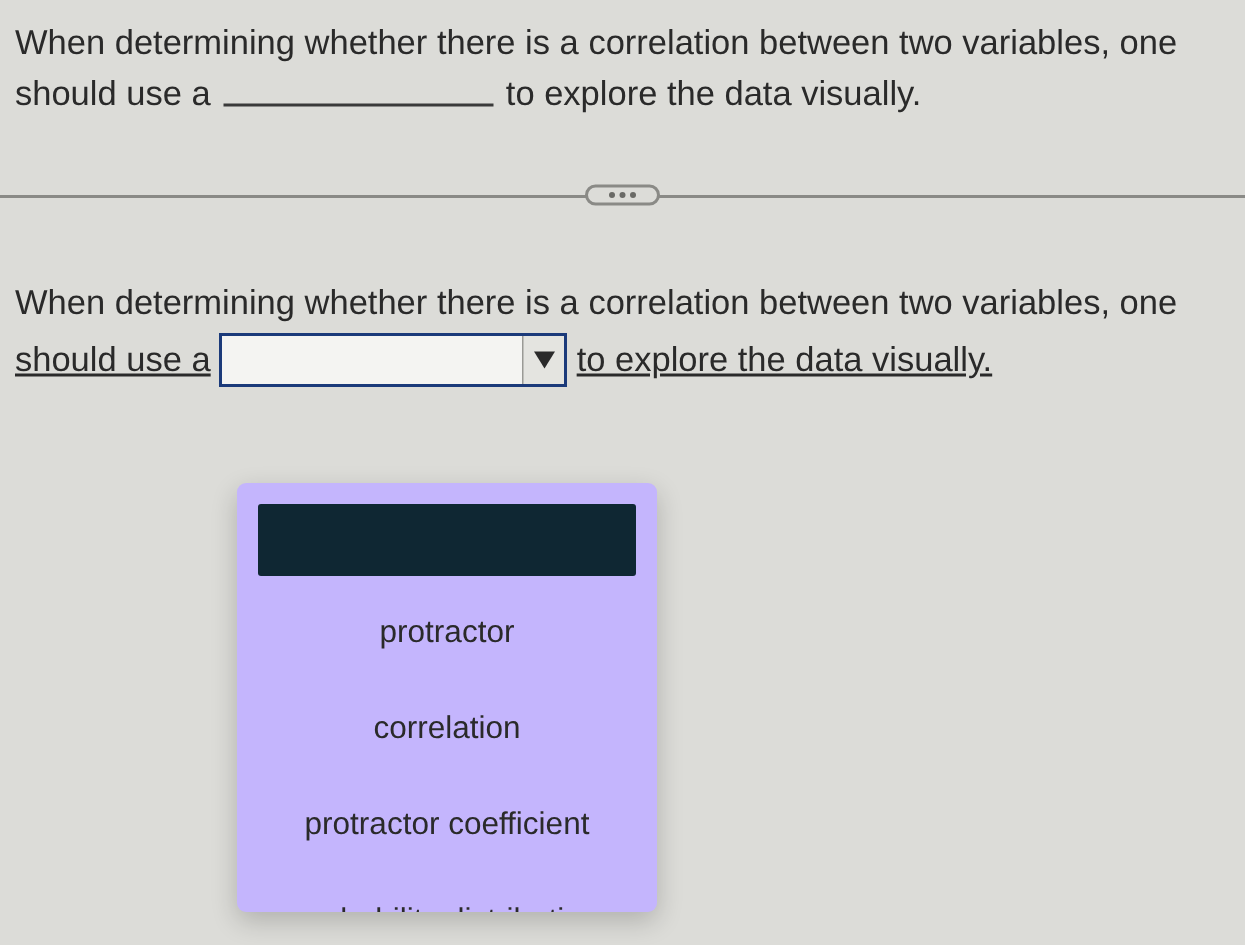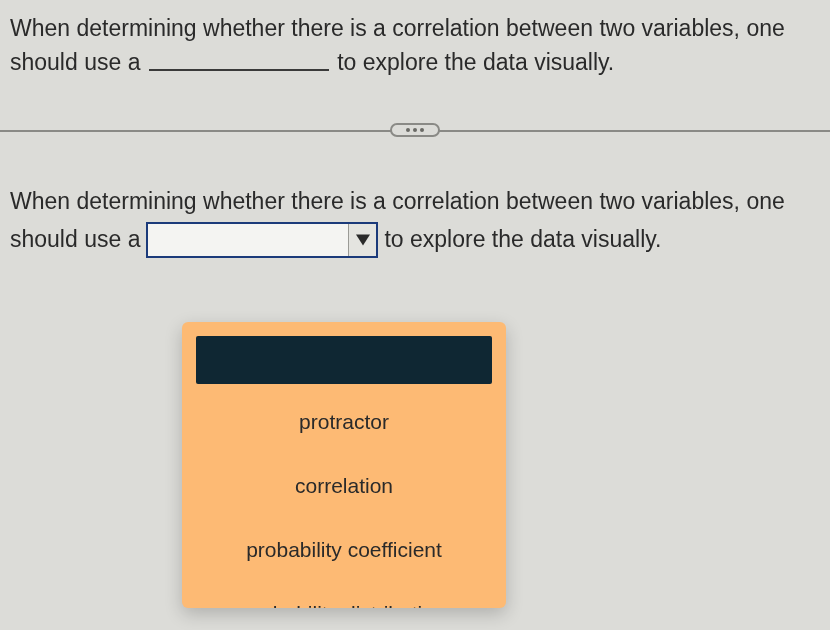--- a/index.html
+++ b/index.html
@@ -65,20 +65,21 @@
       font-size: 23px;
       color: #2a2a2a;
       line-height: 1.55;
     }
     .line2 {
       display: flex;
       align-items: flex-end;
       flex-wrap: wrap;
       gap: 6px;
       margin-top: 2px;
+      text-decoration: underline;
     }
     .select-box {
       display: inline-flex;
       align-items: stretch;
       border: 2px solid #1b3a7a;
       background: #f4f4f2;
       height: 36px;
       vertical-align: middle;
     }
     .select-input {
@@ -95,26 +96,25 @@
     }
     .select-trigger svg {
       width: 14px;
       height: 12px;
       fill: #2a2a2a;
     }
     .dropdown {
       position: absolute;
       left: 158px;
       top: 322px;
-      width: 324px;
-      background: #fdba74;
+      width: 280px;
+      background: #c4b5fd;
       border-radius: 6px;
       box-shadow: 0 6px 18px rgba(0,0,0,0.2);
       padding: 14px 14px 0 14px;
-      margin-left: 24px;
     }
     .dropdown-item {
       font-size: 21px;
       color: #2a2a2a;
       text-align: center;
       padding: 20px 6px;
     }
     .dropdown-item.selected {
       background: #0f2733;
       color: #0f2733;
@@ -160,15 +160,15 @@
       </span>
     </span>
     <span>to explore the data visually.</span>
   </div>
 </div>
 
 <div class="dropdown">
   <div class="dropdown-item selected"></div>
   <div class="dropdown-item">protractor</div>
   <div class="dropdown-item">correlation</div>
-  <div class="dropdown-item">probability coefficient</div>
+  <div class="dropdown-item">protractor coefficient</div>
   <div class="dropdown-item cut">probability distribution</div>
 </div>
 
 </body></html>

